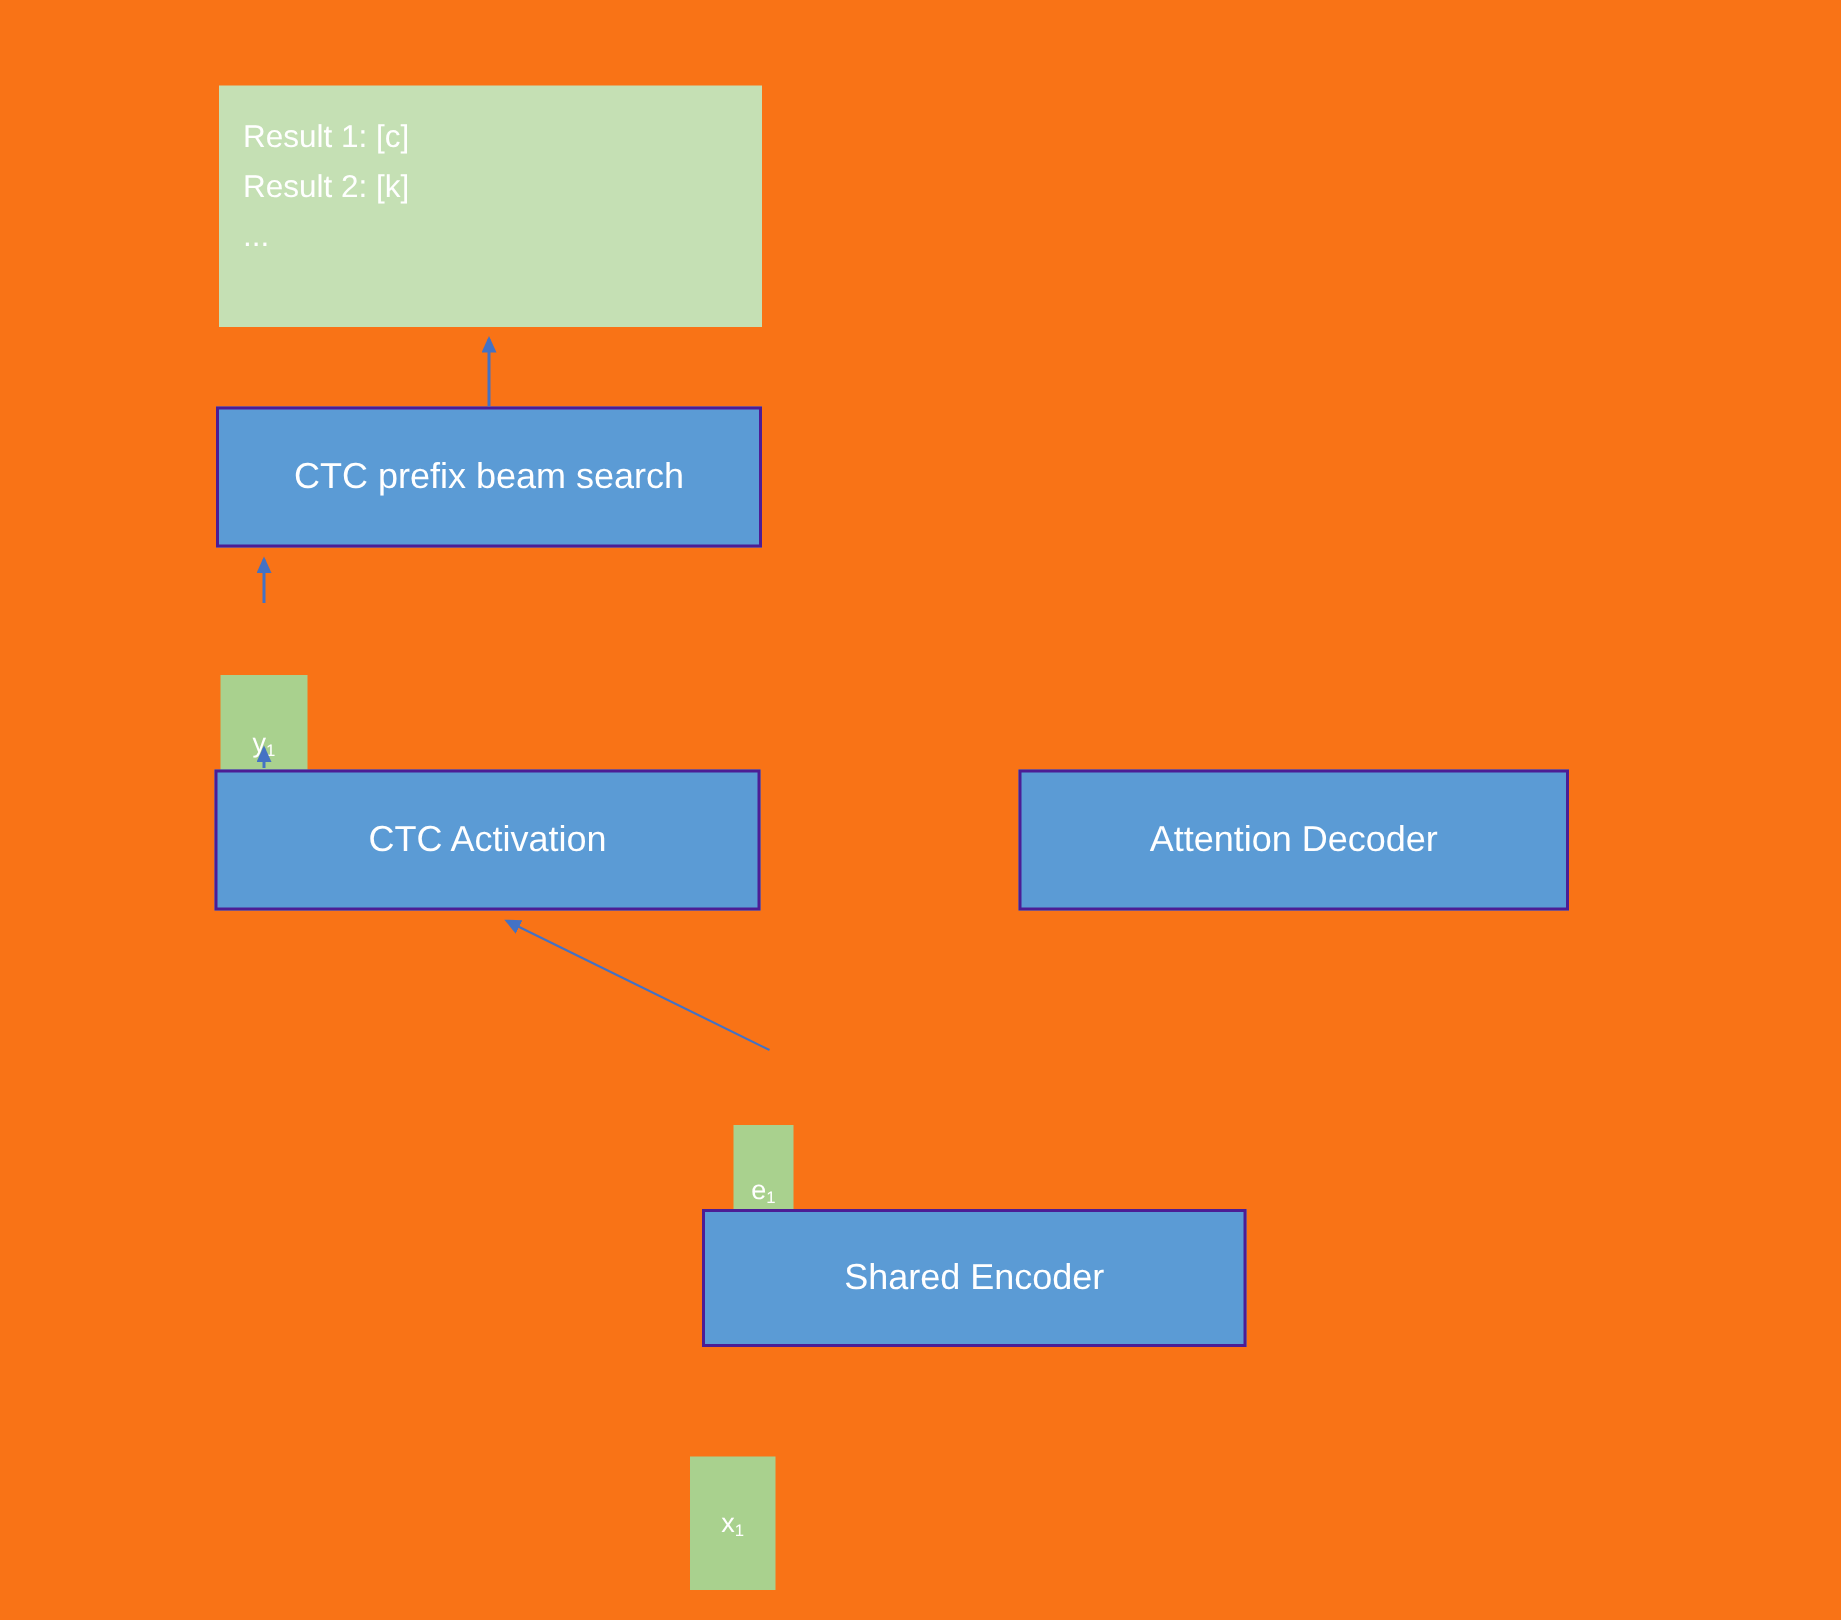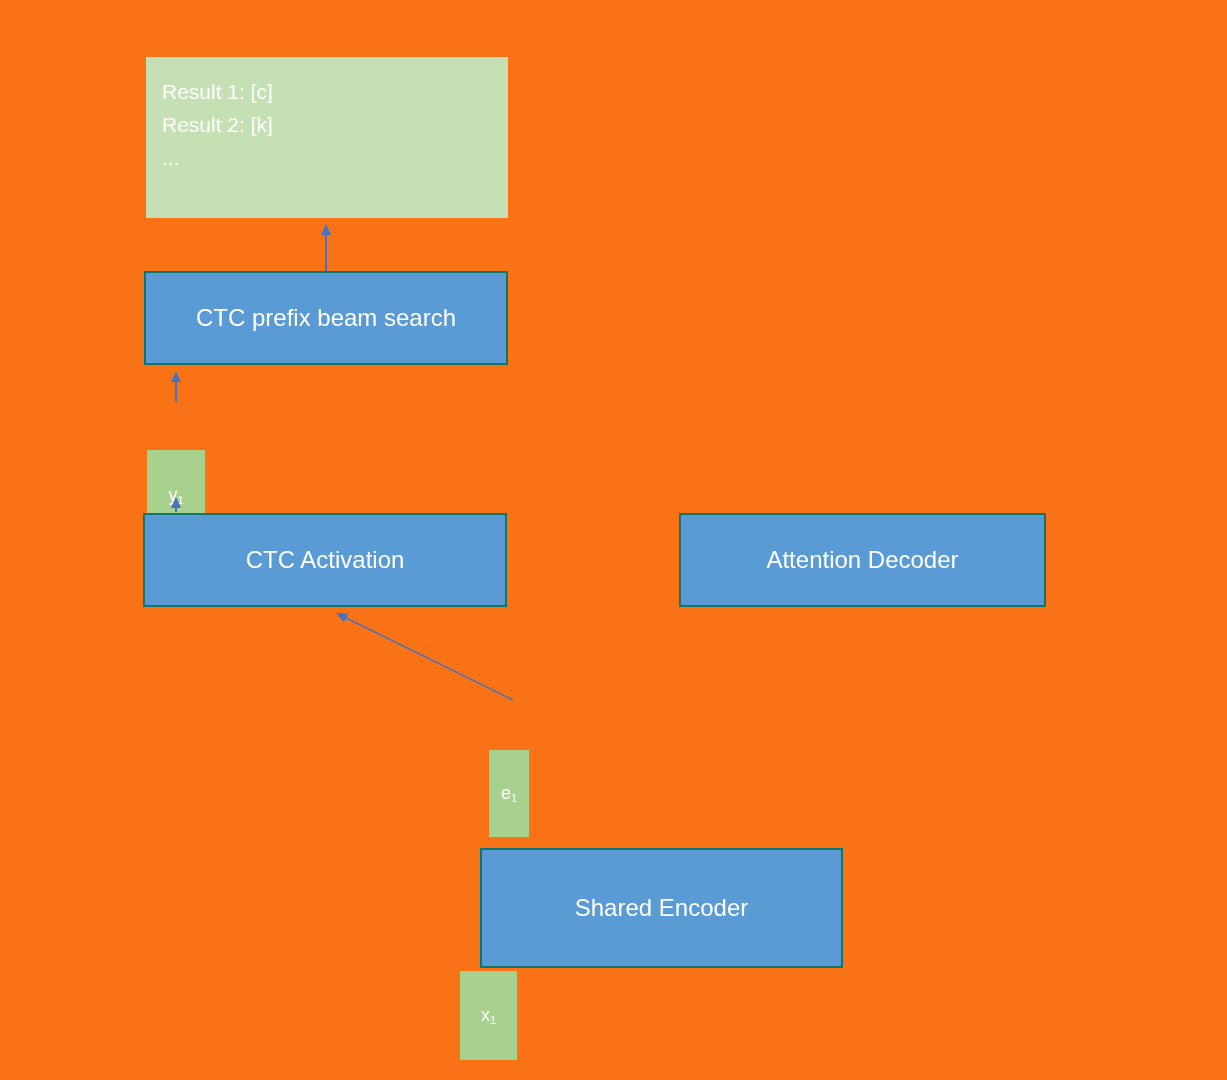--- a/index.html
+++ b/index.html
@@ -15,21 +15,21 @@
     font-family: "Liberation Sans", sans-serif;
     overflow: hidden;
   }
   .box {
     position: absolute;
     box-sizing: border-box;
     color: #ffffff;
   }
   .box-blue {
     background: #5b9bd5;
-    border: 2px solid #0f766e;
+    border: 2px solid #4c1d95;
     display: flex;
     align-items: center;
     justify-content: center;
     font-size: 24px;
   }
   .box-green-small {
     background: #a9d18e;
     display: flex;
     align-items: center;
     justify-content: center;
@@ -84,21 +84,21 @@
   </div>
 
   <div class="box box-blue" style="left:143px; top:513px; width:364px; height:94px;">
     <span>CTC Activation</span>
   </div>
 
   <div class="box box-green-small" style="left:489px; top:702px; width:40px; height:87px;">
     <span><span>e</span><sub>1</sub></span>
   </div>
 
-  <div class="box box-blue" style="left:480px; top:806px; width:363px; height:120px;margin-top:42px;">
+  <div class="box box-blue" style="left:468px; top:806px; width:363px; height:92px;">
     <span>Shared Encoder</span>
   </div>
 
   <div class="box box-green-small" style="left:460px; top:923px; width:57px; height:89px;">
     <span><span>x</span><sub>1</sub></span>
   </div>
 
   <svg class="arrows-layer" viewBox="0 0 1227 1080" xmlns="http://www.w3.org/2000/svg">
     <defs>
       <marker id="arrowhead" markerUnits="userSpaceOnUse" markerWidth="12" markerHeight="12" refX="9" refY="5" orient="auto">

